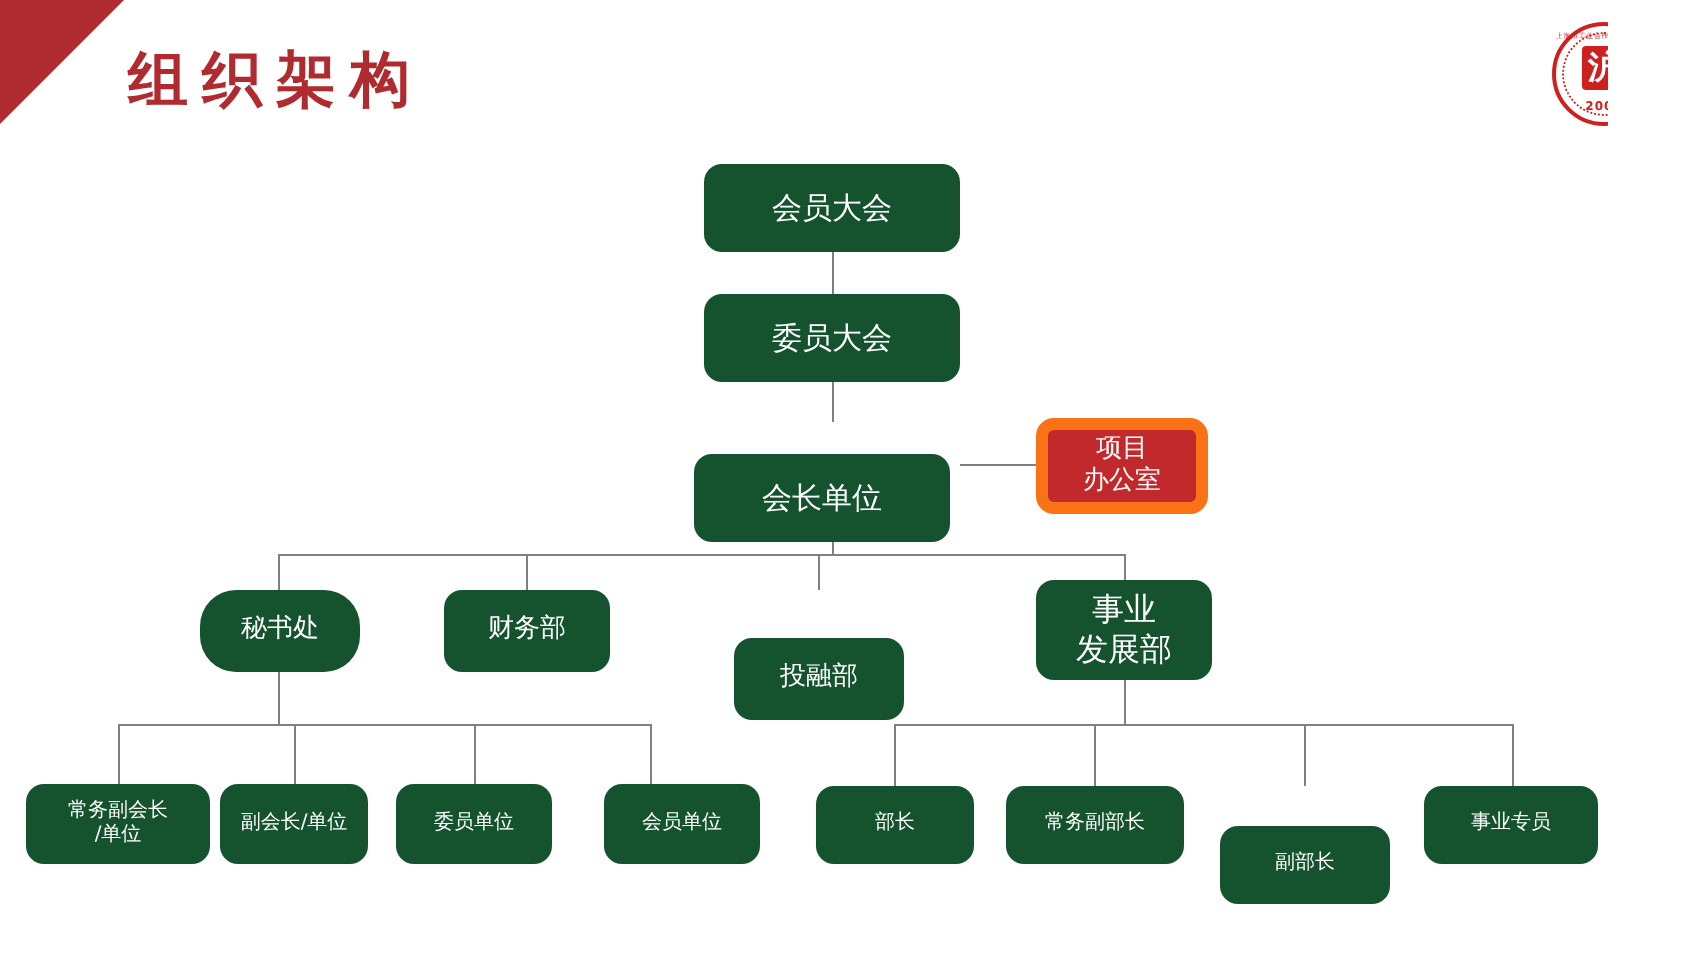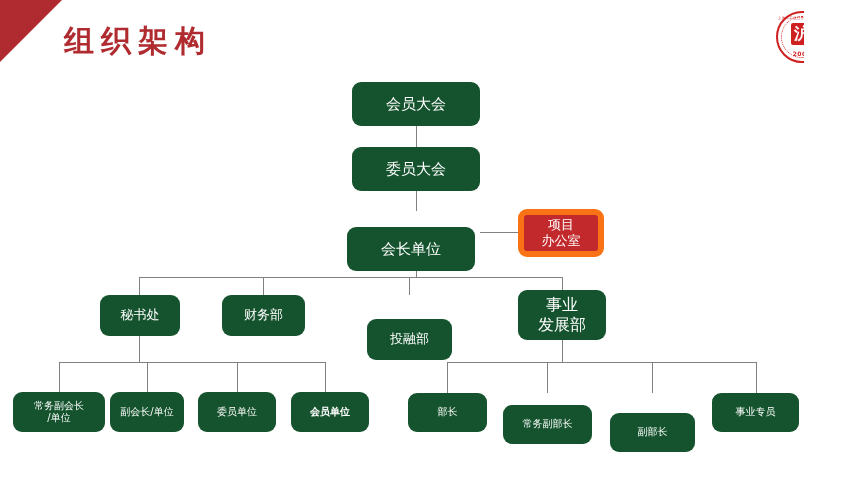--- a/index.html
+++ b/index.html
@@ -167,29 +167,29 @@
       <div class="line-v" style="left: 547px; top: 362px; height: 31px;"></div>
       <div class="line-v" style="left: 652px; top: 362px; height: 31px;"></div>
       <div class="line-v" style="left: 756px; top: 362px; height: 31px;"></div>
     </div>
   <div id="node-layer">
       <div class="node" style="left: 352px; top: 82px; width: 128px; height: 44px; font-size: 15px;"><span>会员大会</span></div>
       <div class="node" style="left: 352px; top: 147px; width: 128px; height: 44px; font-size: 15px;"><span>委员大会</span></div>
       <div class="node" style="left: 347px; top: 211px; width: 128px; height: 44px; font-size: 15px; margin-top: 16px;"><span>会长单位</span></div>
       <div class="node accent" style="left: 518px; top: 209px; width: 86px; height: 48px; font-size: 13px;"><span>项目
 办公室</span></div>
-      <div class="node" style="left: 100px; top: 295px; width: 80px; height: 41px; font-size: 13px;"><span>秘书处</span></div>
+      <div class="node" style="left: 100px; top: 295px; width: 80px; height: 41px; font-size: 13px; border-radius: 18px;"><span>秘书处</span></div>
       <div class="node" style="left: 222px; top: 295px; width: 83px; height: 41px; font-size: 13px;"><span>财务部</span></div>
       <div class="node" style="left: 367px; top: 295px; width: 85px; height: 41px; font-size: 13px; margin-top: 24px;"><span>投融部</span></div>
       <div class="node" style="left: 518px; top: 290px; width: 88px; height: 50px; font-size: 16px;"><span>事业
 发展部</span></div>
       <div class="node" style="left: 13px; top: 392px; width: 92px; height: 40px; font-size: 10px;"><span>常务副会长
 /单位</span></div>
       <div class="node" style="left: 110px; top: 392px; width: 74px; height: 40px; font-size: 10px;"><span>副会长/单位</span></div>
       <div class="node" style="left: 198px; top: 392px; width: 78px; height: 40px; font-size: 10px;"><span>委员单位</span></div>
-      <div class="node" style="left: 291px; top: 392px; width: 78px; height: 40px; font-size: 10px; font-weight: bold;"><span>会员单位</span></div>
+      <div class="node" style="left: 302px; top: 392px; width: 78px; height: 40px; font-size: 10px;"><span>会员单位</span></div>
       <div class="node" style="left: 408px; top: 393px; width: 79px; height: 39px; font-size: 10px;"><span>部长</span></div>
-      <div class="node" style="left: 503px; top: 393px; width: 89px; height: 39px; font-size: 10px; margin-top: 12px;"><span>常务副部长</span></div>
+      <div class="node" style="left: 503px; top: 393px; width: 89px; height: 39px; font-size: 10px;"><span>常务副部长</span></div>
       <div class="node" style="left: 610px; top: 393px; width: 85px; height: 39px; font-size: 10px; margin-top: 20px;"><span>副部长</span></div>
       <div class="node" style="left: 712px; top: 393px; width: 87px; height: 39px; font-size: 10px;"><span>事业专员</span></div>
     </div>
 
 </div>
 
 </body></html>

